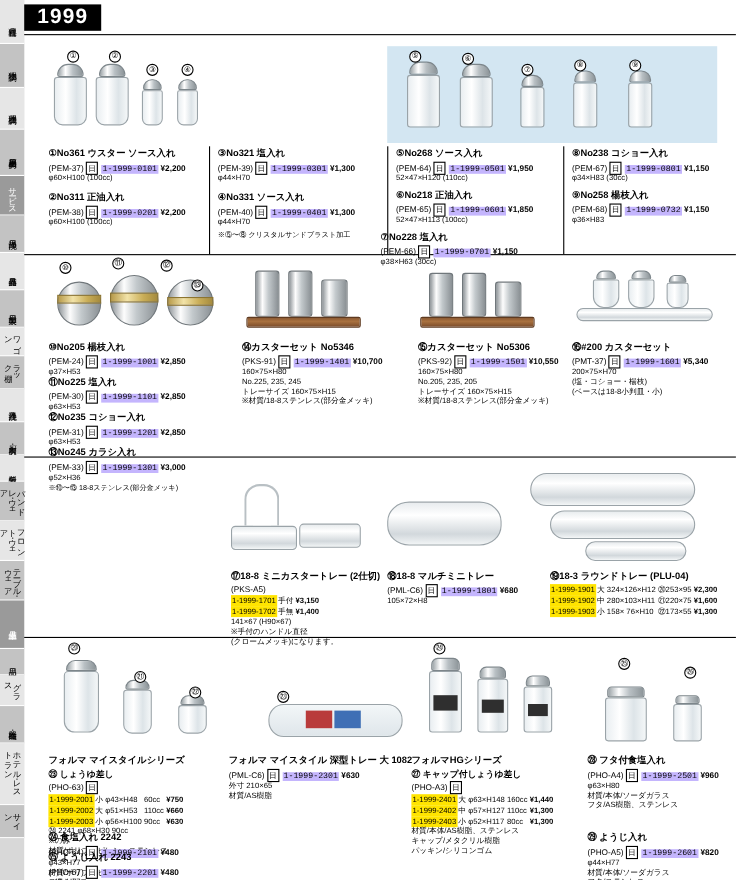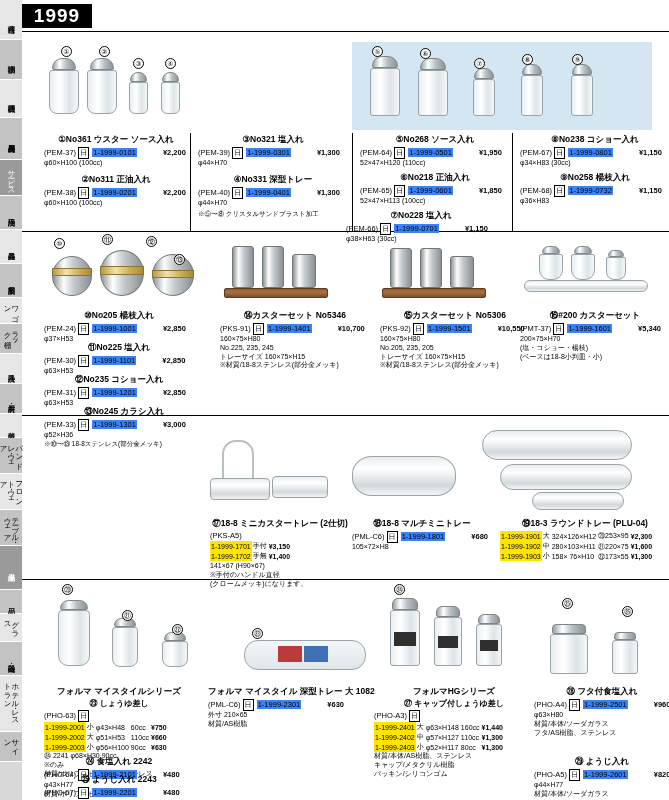--- a/index.html
+++ b/index.html
@@ -86,31 +86,31 @@
   .circle { border-radius:50%; }
 
   
   .cnum {
     position:absolute; width:11px; height:11px; border:1px solid #000; border-radius:50%;
     font-size:7px; line-height:9px; text-align:center; background:#fff;
   }
 
   
   .item { position:absolute; }
-  .itemtitle { font-size:8.5px; font-weight:bold; white-space:nowrap;text-align:center; }
+  .itemtitle { font-size:8.5px; font-weight:bold; white-space:nowrap; }
   .codeline { font-size:7.5px; white-space:nowrap; margin-top:1px; }
   .spec { font-size:7px; white-space:nowrap; line-height:1.25; }
   .note { font-size:6.5px; line-height:1.3; }
 
   .tag {
     display:inline-block; border:1px solid #000; padding:0 1px; font-size:7px;
     background:#fff; margin-right:1px;
   }
-  .price { font-weight:bold;margin-left:24px; }
-  .hl { background:#3b82f6; padding:0 1px; }
+  .price { font-weight:bold; }
+  .hl { background:#c4b5fd; padding:0 1px;font-family:Liberation Mono, monospace; }
 
   table.pricetable { border-collapse:collapse; font-size:7px; }
   table.pricetable td { padding:0 1px; white-space:nowrap; }
   table.pricetable td.code { background:#ffe400; }
 </style>
 </head>
 <body>
 
 <div id="sidebar">
   <div class="side-item lite" style="height:40px">
@@ -261,21 +261,21 @@
     <div class="codeline">
       <span>(PEM-39)</span>
       <span class="tag">日</span>
       <span class="hl">1-1999-0301</span>
       <span class="price">¥1,300</span>
     </div>
     <div class="spec">φ44×H70</div>
   </div>
 
   <div class="item" style="left:176px; top:142px; width:150px;">
-    <div class="itemtitle"><span>④</span><span>No331 深型トレー</span></div>
+    <div class="itemtitle"><span>④</span><span>No331 ソース入れ</span></div>
     <div class="codeline">
       <span>(PEM-40)</span>
       <span class="tag">日</span>
       <span class="hl">1-1999-0401</span>
       <span class="price">¥1,300</span>
     </div>
     <div class="spec">φ44×H70</div>
     <div class="note" style="margin-top:2px;">※⑤〜⑧ クリスタルサンドブラスト加工</div>
   </div>
 

